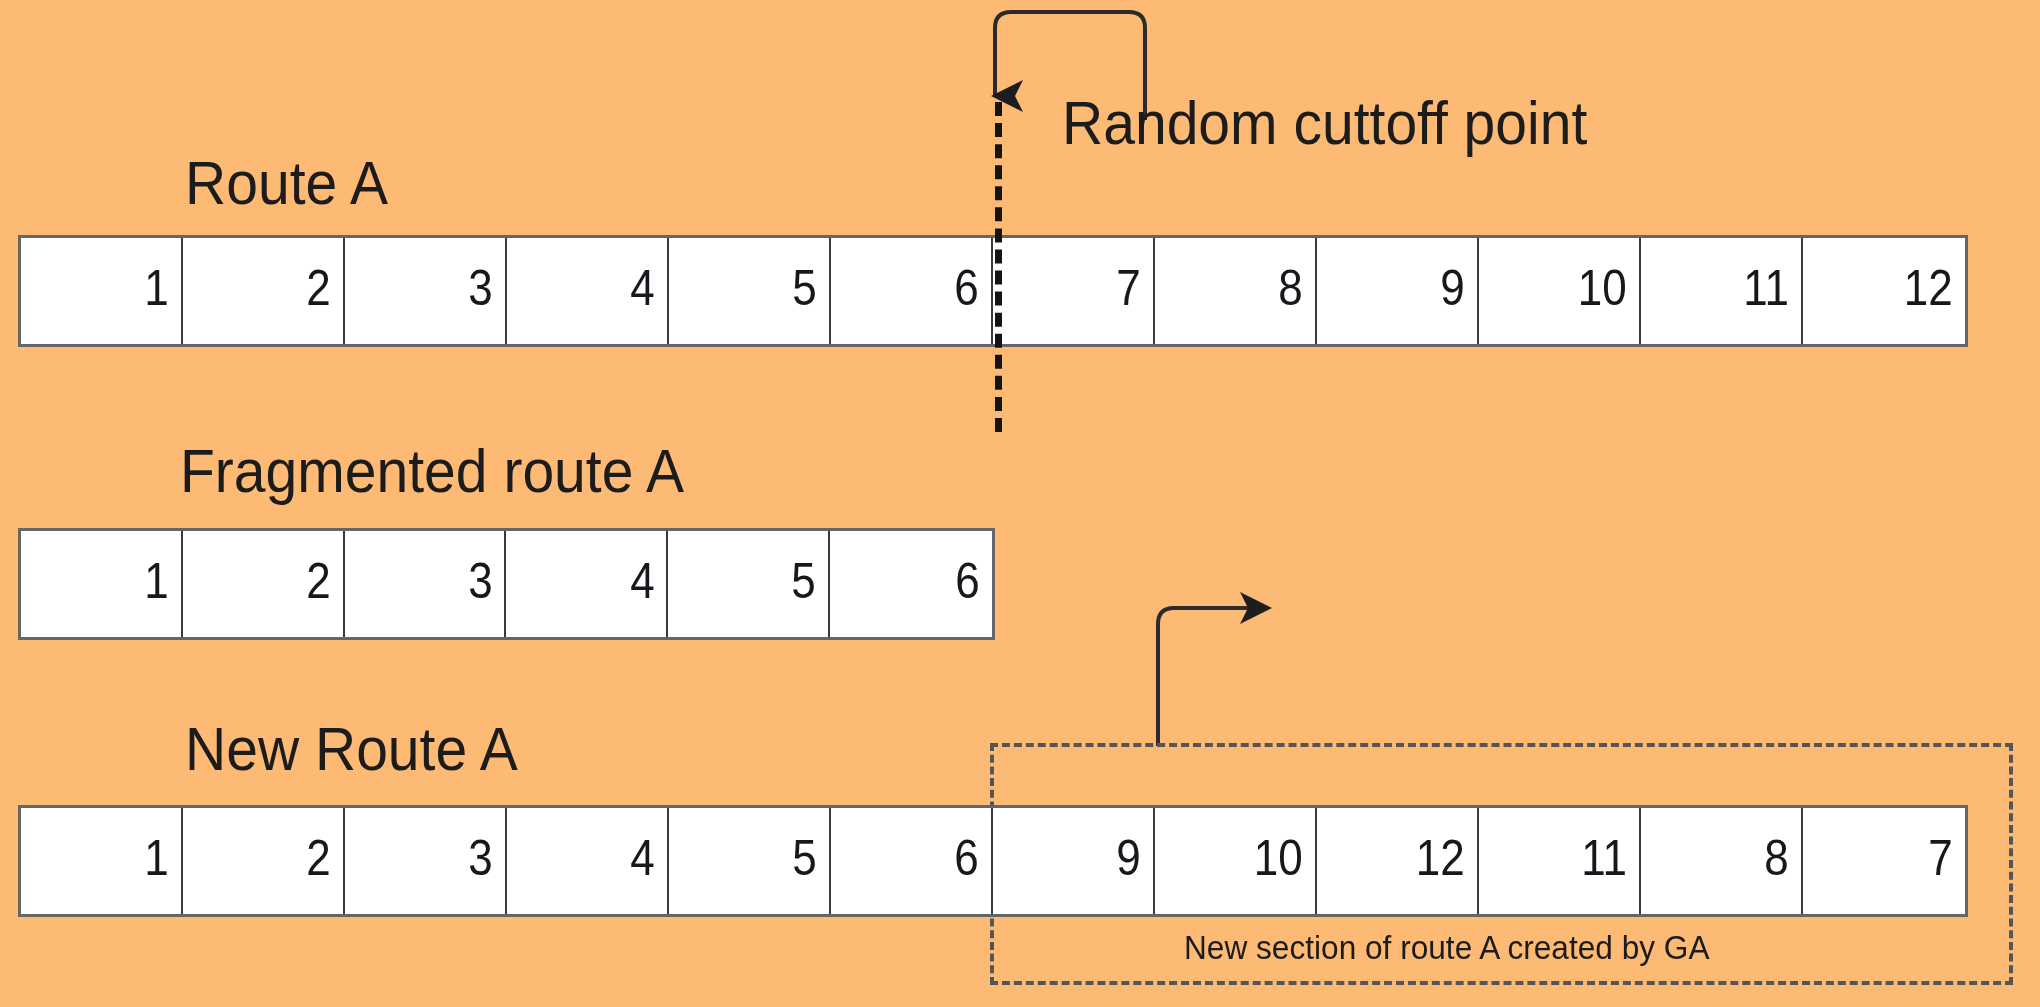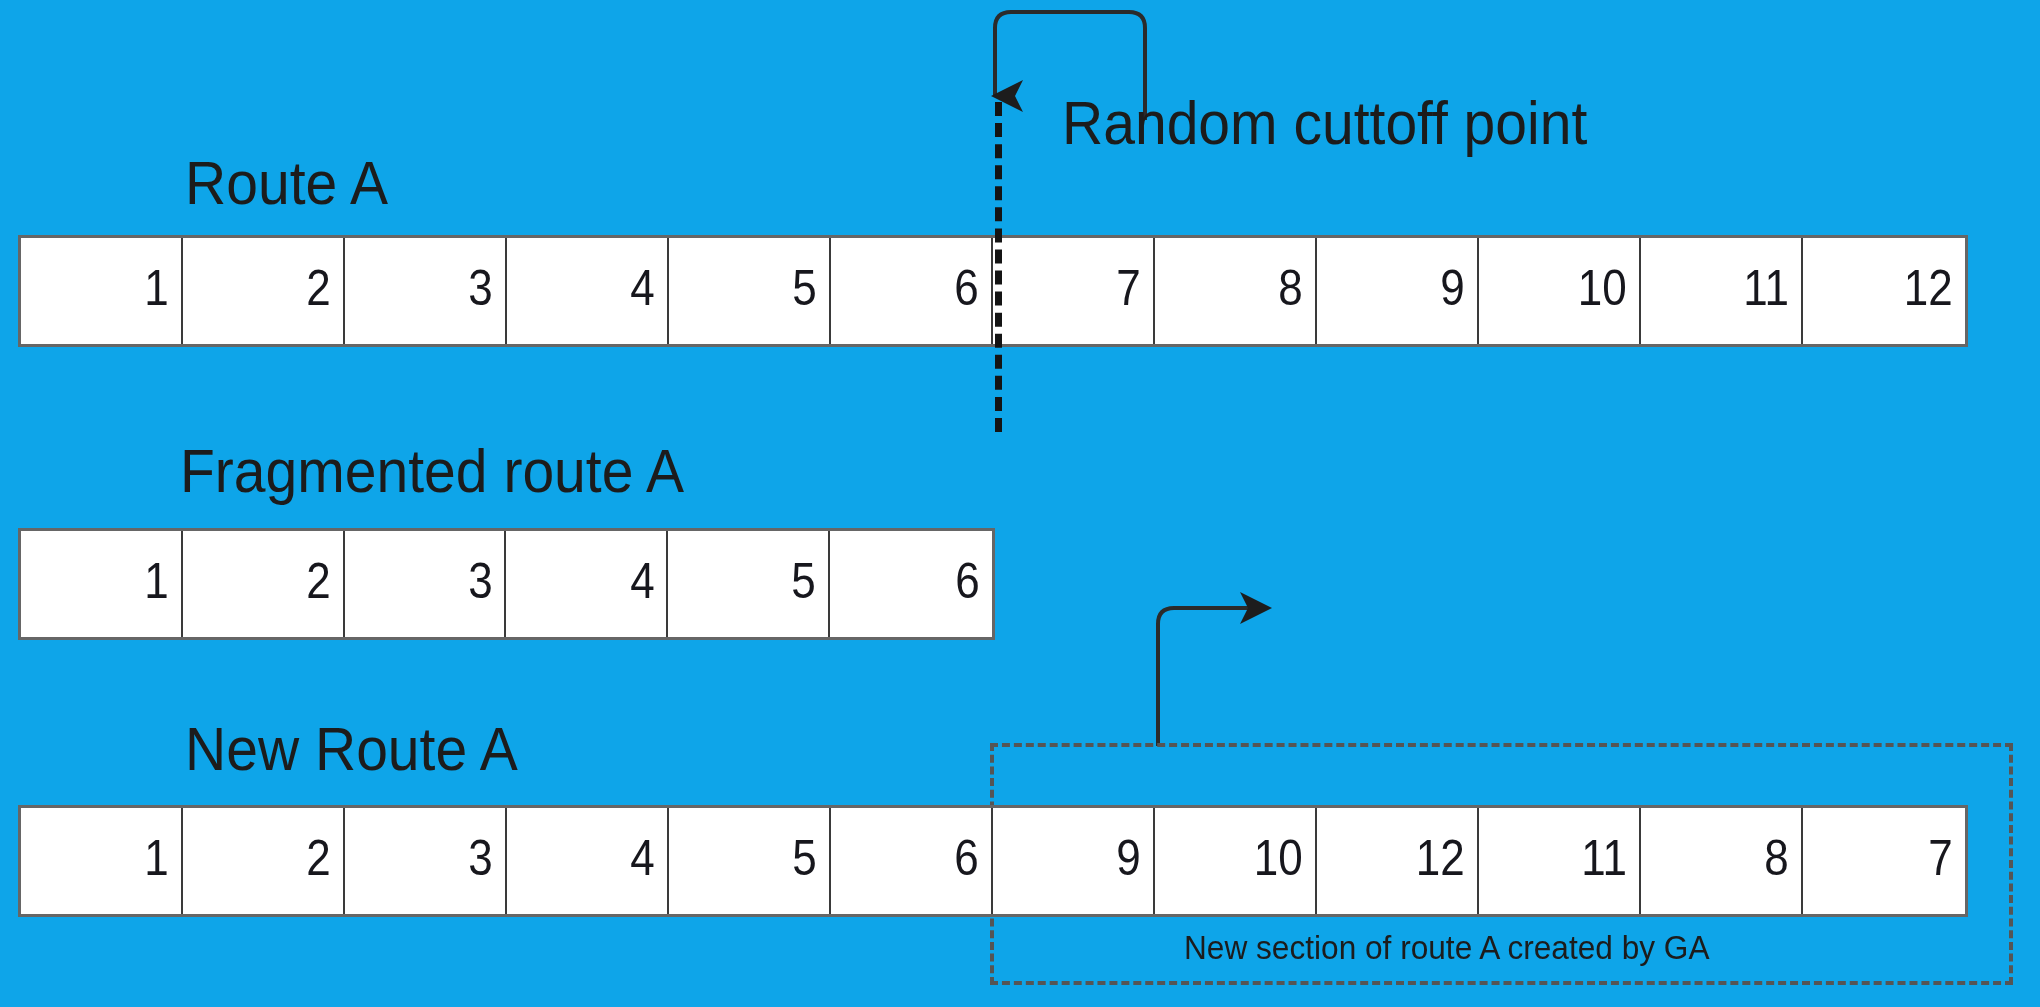--- a/index.html
+++ b/index.html
@@ -8,21 +8,21 @@
     background: #ffffff;
   }
   body {
     font-family: "Liberation Sans", "DejaVu Sans", sans-serif;
     color: #1a1a1a;
   }
   #canvas {
     position: relative;
     width: 2040px;
     height: 1007px;
-    background: #0ea5e9;
+    background: #fdba74;
     overflow: hidden;
   }
 
   
   .section-title {
     position: absolute;
     font-size: 62px;
     line-height: 1;
     letter-spacing: 0px;
     white-space: nowrap;

